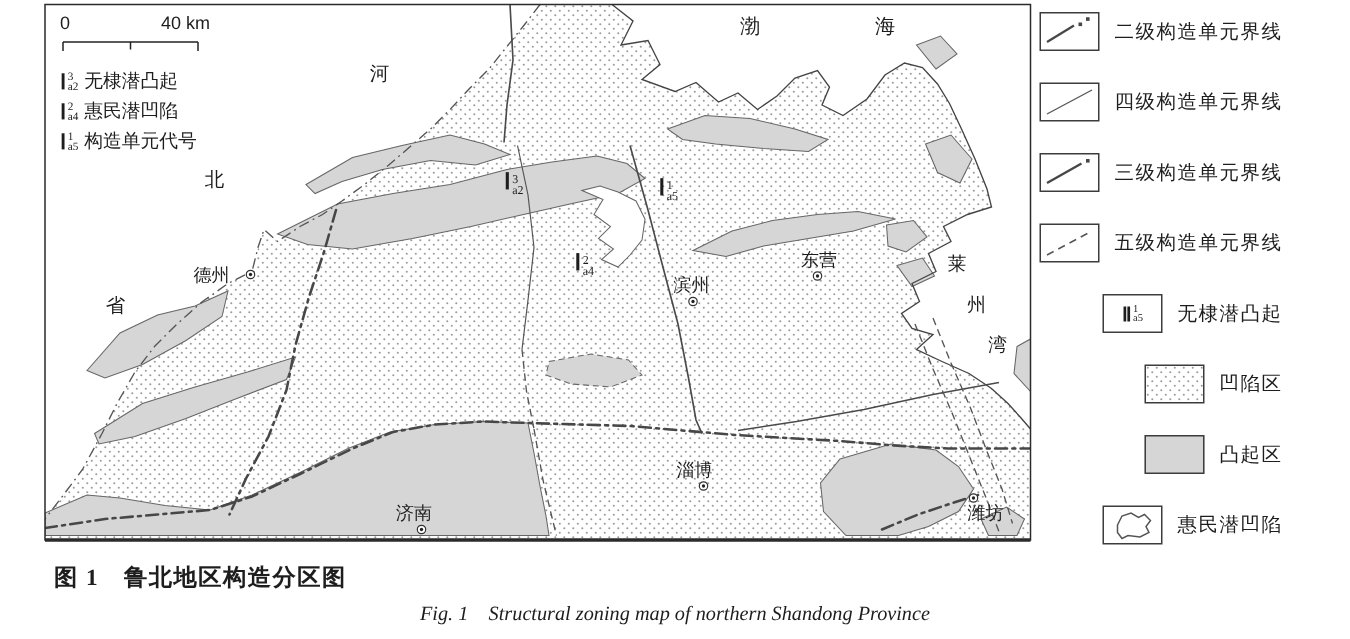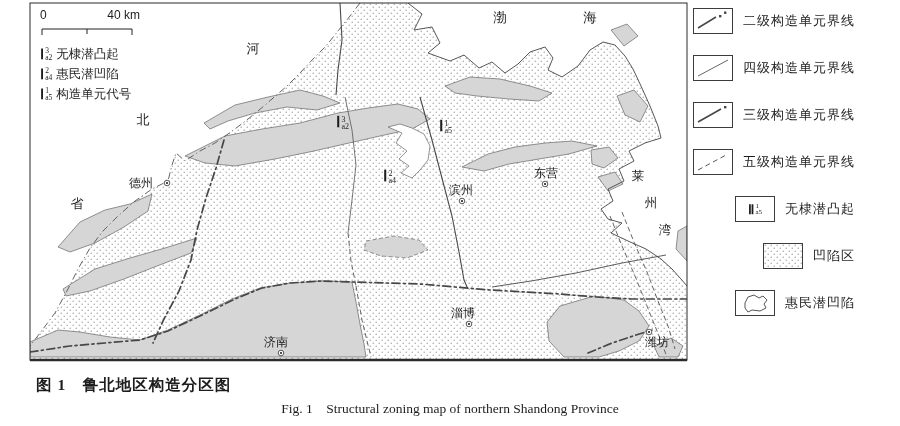--- a/index.html
+++ b/index.html
@@ -29,21 +29,21 @@
   .legend{position:absolute;left:693px;top:8px;display:flex;flex-direction:column;gap:21px;align-items:flex-end;}
   .legend-item{display:flex;align-items:center;gap:10px;height:26px;}
   .lbox{width:40px;height:26px;border:1px solid #3c3c3c;background:#fff;box-sizing:border-box;
         display:flex;align-items:center;justify-content:center;overflow:hidden;}
   .legend-label{font-size:13px;letter-spacing:1px;white-space:nowrap;}
 
   
   .caption-zh{position:absolute;top:375px;left:0;width:900px;text-align:left;
               font-weight:bold;font-size:15.5px;letter-spacing:1px;margin-left:36px;}
   .caption-en{position:absolute;top:400px;left:0;width:900px;text-align:center;
-              font-size:13.5px;}
+              font-size:13.5px;font-style:italic;}
 </style>
 </head>
 <body>
 
 <div class="figure">
 
   
   <svg width="900" height="426" viewBox="0 0 900 426">
     <defs>
       <pattern id="stipple" width="6" height="6" patternUnits="userSpaceOnUse">
@@ -288,20 +288,24 @@
               <circle cx="1.2" cy="1.2" r="0.7" fill="#9b9b9b"></circle>
               <circle cx="4.2" cy="4.2" r="0.7" fill="#9b9b9b"></circle>
             </pattern>
           </defs>
           <rect x="0" y="0" width="38" height="24" fill="url(#stip2)"></rect>
         </svg>
       </span>
       <span class="legend-label">凹陷区</span>
     </div>
 
+    <div class="legend-item">
+      <span class="lbox" style="background:#d6d6d6;"></span>
+      <span class="legend-label">凸起区</span>
+    </div>
 
     <div class="legend-item">
       <span class="lbox">
         <svg width="38" height="24">
           <path d="M9,12 L12,6 18,4 23,7 27,5 31,9 28,13 30,17 24,20 16,19 12,21 9,17 Z" fill="#fff" stroke="#555" stroke-width="1"></path>
         </svg>
       </span>
       <span class="legend-label">惠民潜凹陷</span>
     </div>
 

